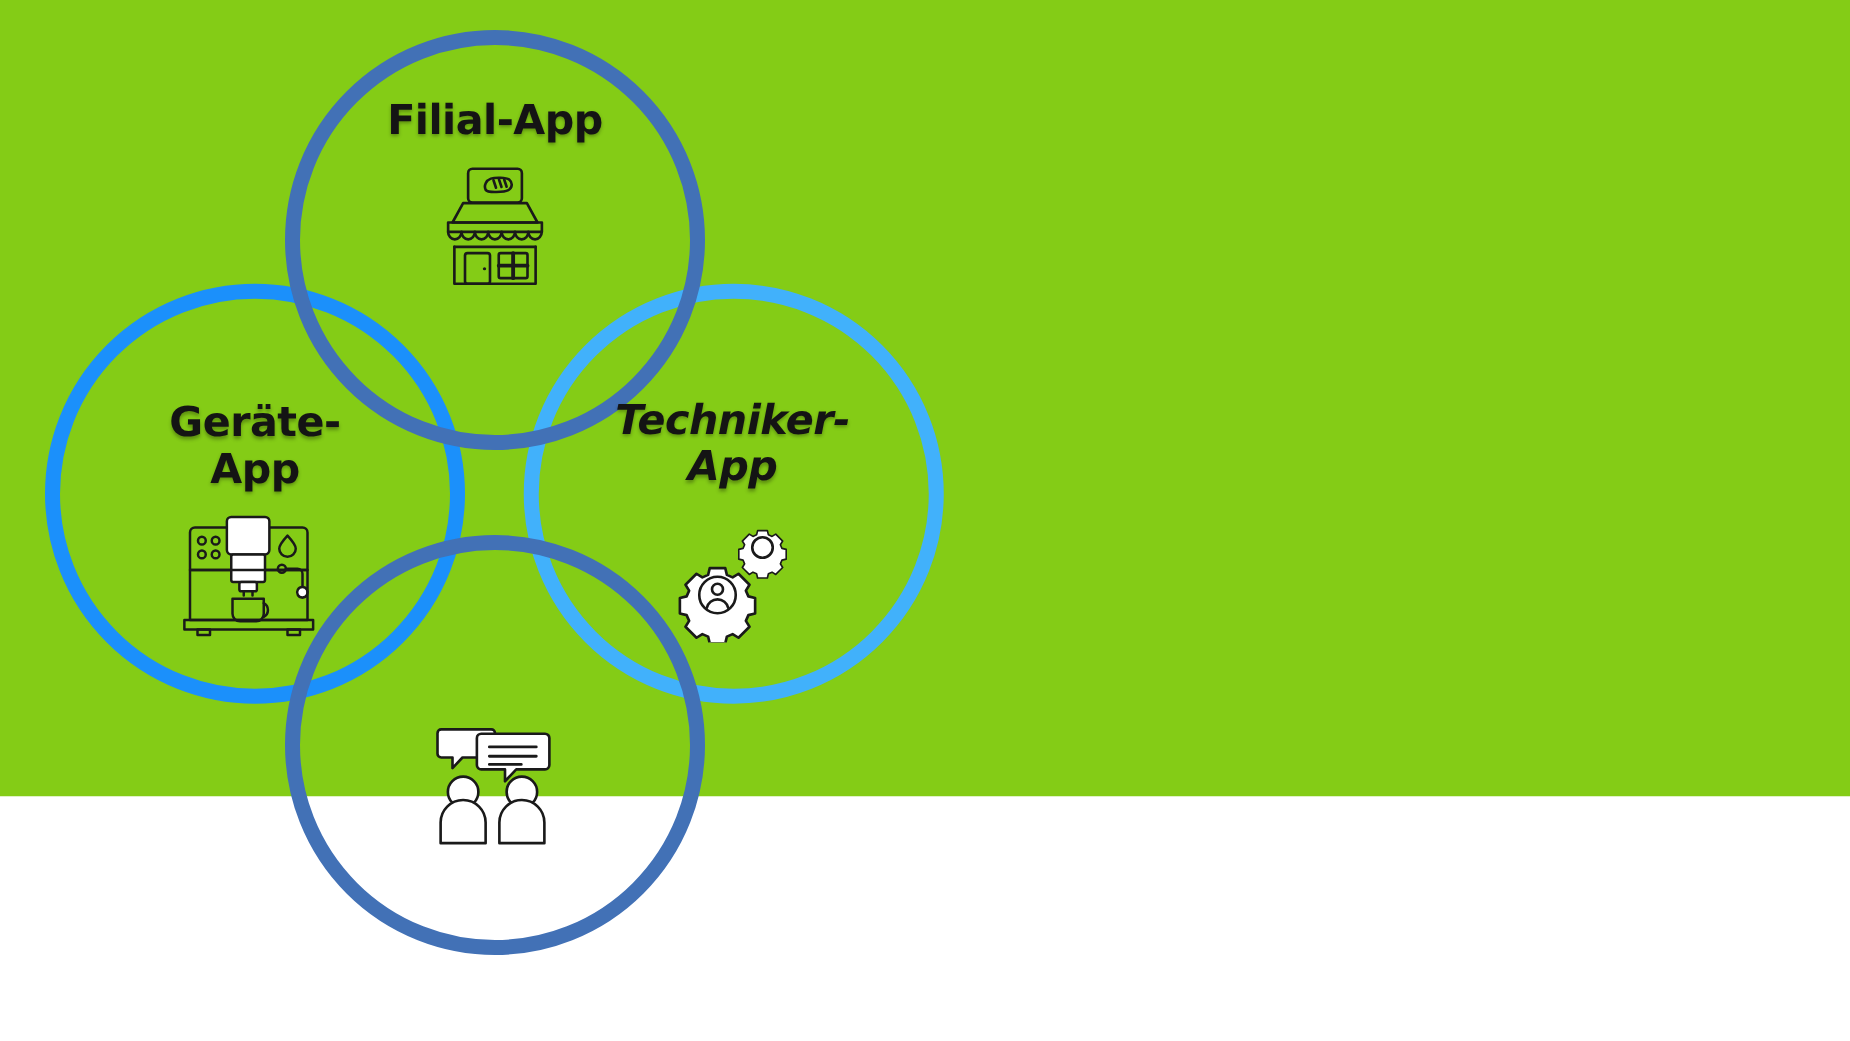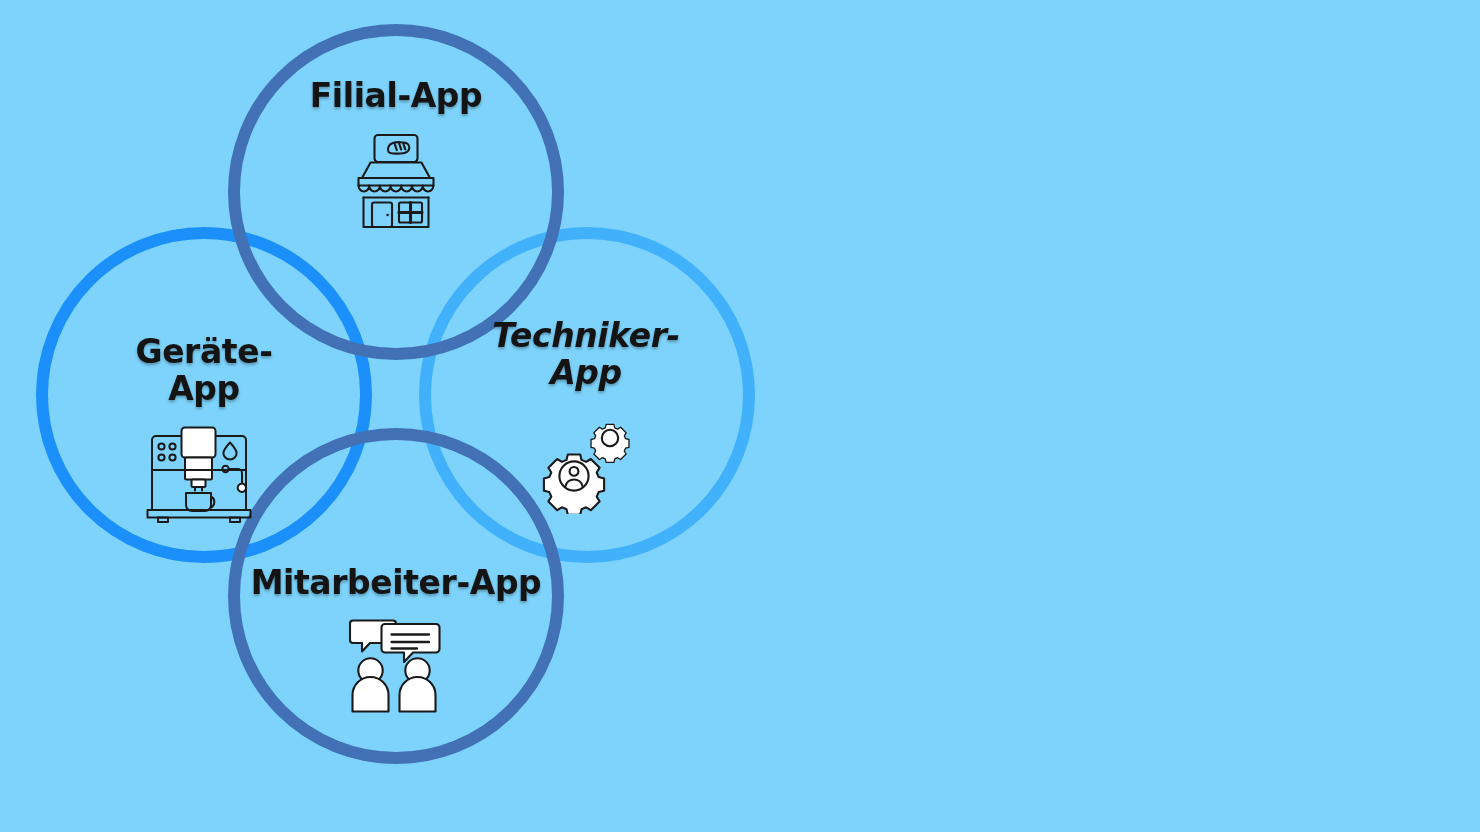--- a/index.html
+++ b/index.html
@@ -11,22 +11,22 @@
   body {
     width: 1480px;
     height: 833px;
     overflow: hidden;
     font-family: "DejaVu Sans", "Liberation Sans", sans-serif;
   }
 
   #stage {
     position: relative;
     width: 1480px;
-    height: 832px;
-    background: #7dd3fc;
+    height: 637px;
+    background: #84cc16;
   }
 
   
   #diagram {
     position: absolute;
     left: 0;
     top: 0;
     width: 800px;
     height: 800px;
   }
@@ -94,21 +94,21 @@
   .lobe-icon {
     margin-top: 12px;
     display: block;
   }
   .lobe-icon svg {
     display: block;
   }
 
   
   #lobe-filial      { left: 268px; top: 78px;  width: 256px; }
-  #lobe-geraete     { left: 78px;  top: 334px; width: 252px; }
+  #lobe-geraete     { left: 78px;  top: 320px; width: 252px; }
   #lobe-techniker   { left: 455px; top: 318px; width: 262px; font-style: italic; }
   #lobe-mitarbeiter { left: 246px; top: 565px; width: 300px; }
 
   #lobe-geraete .lobe-icon    { margin-top: 14px; margin-left: -6px; }
   #lobe-techniker .lobe-icon  { margin-top: 18px; margin-left: 8px; }
   #lobe-mitarbeiter .lobe-icon{ margin-top: 10px; }
   #lobe-filial .lobe-icon     { margin-top: 14px; }
 </style>
 </head>
 <body>
@@ -211,21 +211,20 @@
             <circle cx="0" cy="0" r="14.6" fill="#ffffff"></circle>
 
             <circle cx="0" cy="-4.6" r="4.4"></circle>
             <path d="M-8.6 10.4 a8.8 8.8 0 0 1 17.2 0"></path>
           </g>
         </svg>
       </div>
     </div>
 
     <div class="lobe" id="lobe-mitarbeiter">
-      <div class="lobe-title">Mitarbeiter-App</div>
       <div class="lobe-icon">
         <svg width="110" height="104" viewBox="0 0 110 104" fill="none" stroke="#1a1a1a" stroke-width="2.1" stroke-linejoin="round" stroke-linecap="round">
 
           <path d="M12 8.5 H52 a3 3 0 0 1 3 3 V28 a3 3 0 0 1 -3 3 H29 l-8 8.5 V31 H12 a3 3 0 0 1 -3 -3 V11.5 a3 3 0 0 1 3 -3 z" fill="#ffffff"></path>
 
           <path d="M44 12 H95 a3.5 3.5 0 0 1 3.5 3.5 V37 a3.5 3.5 0 0 1 -3.5 3.5 H72 l-9 9.5 V40.5 H44 a3.5 3.5 0 0 1 -3.5 -3.5 V15.5 a3.5 3.5 0 0 1 3.5 -3.5 z" fill="#ffffff"></path>
 
           <path d="M50.5 22.5 H88 M50.5 30 H88 M50.5 36.5 H76" stroke-width="2.3"></path>
 
           <circle cx="29.5" cy="58.5" r="12.2" fill="#ffffff"></circle>

